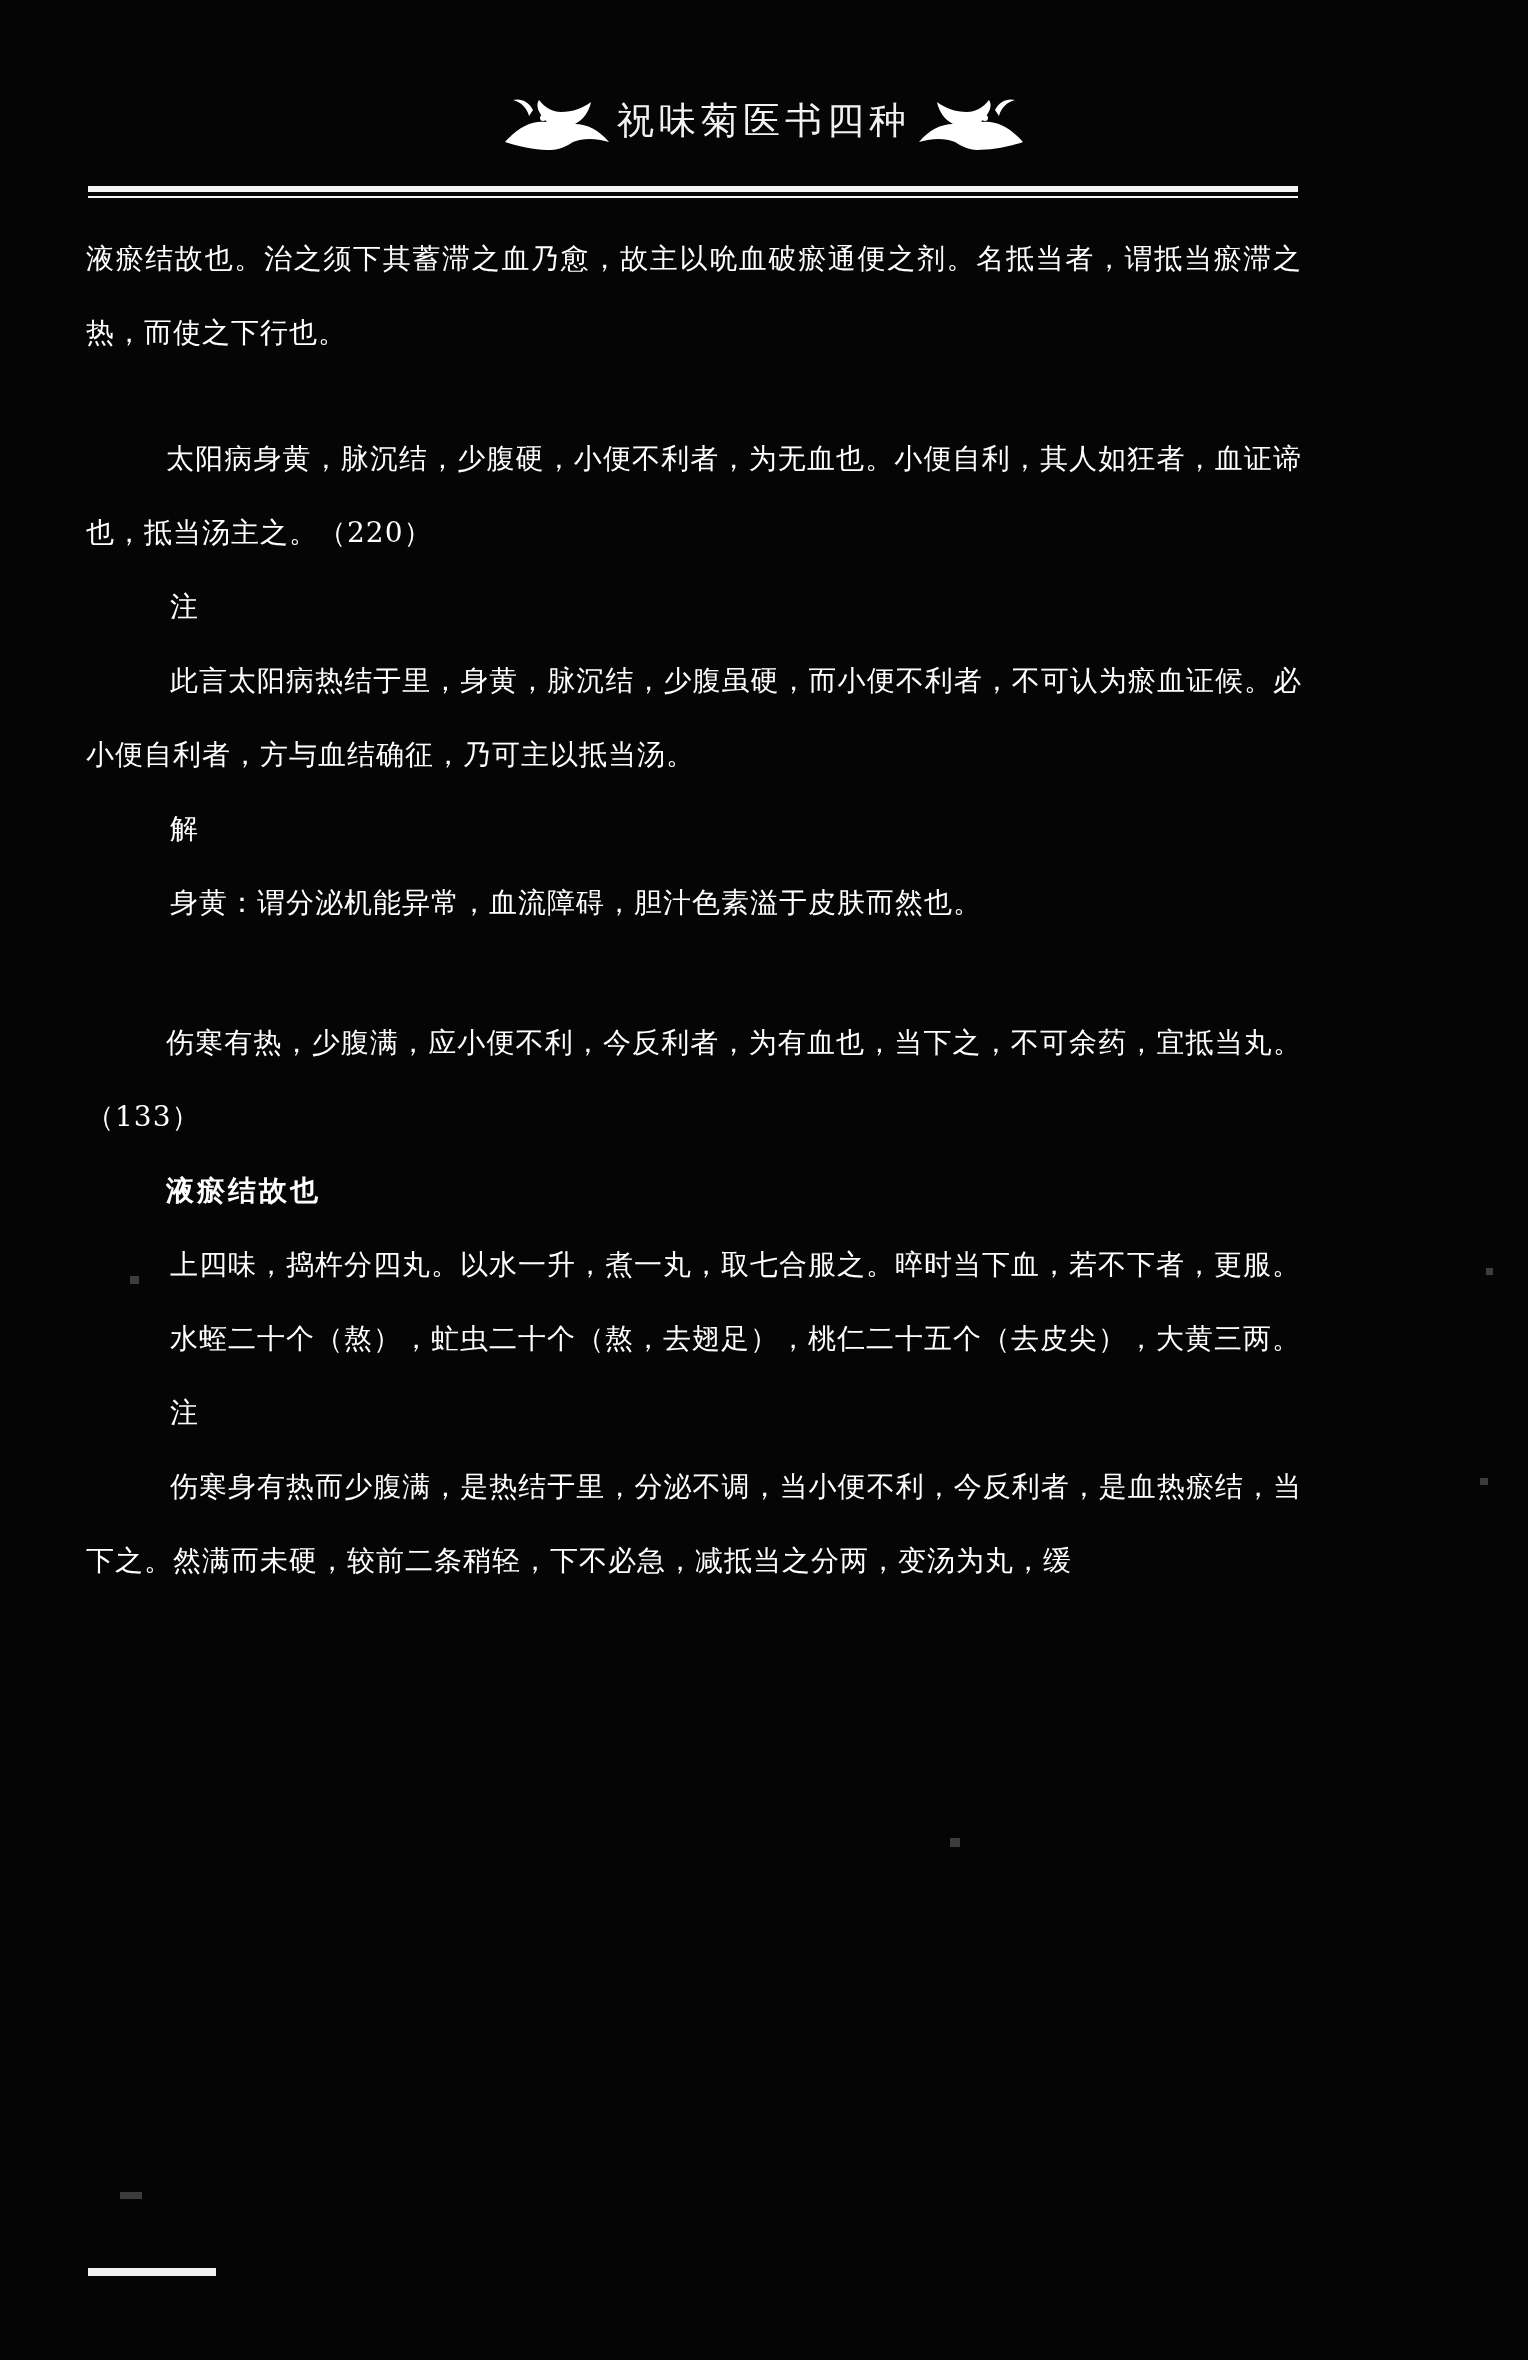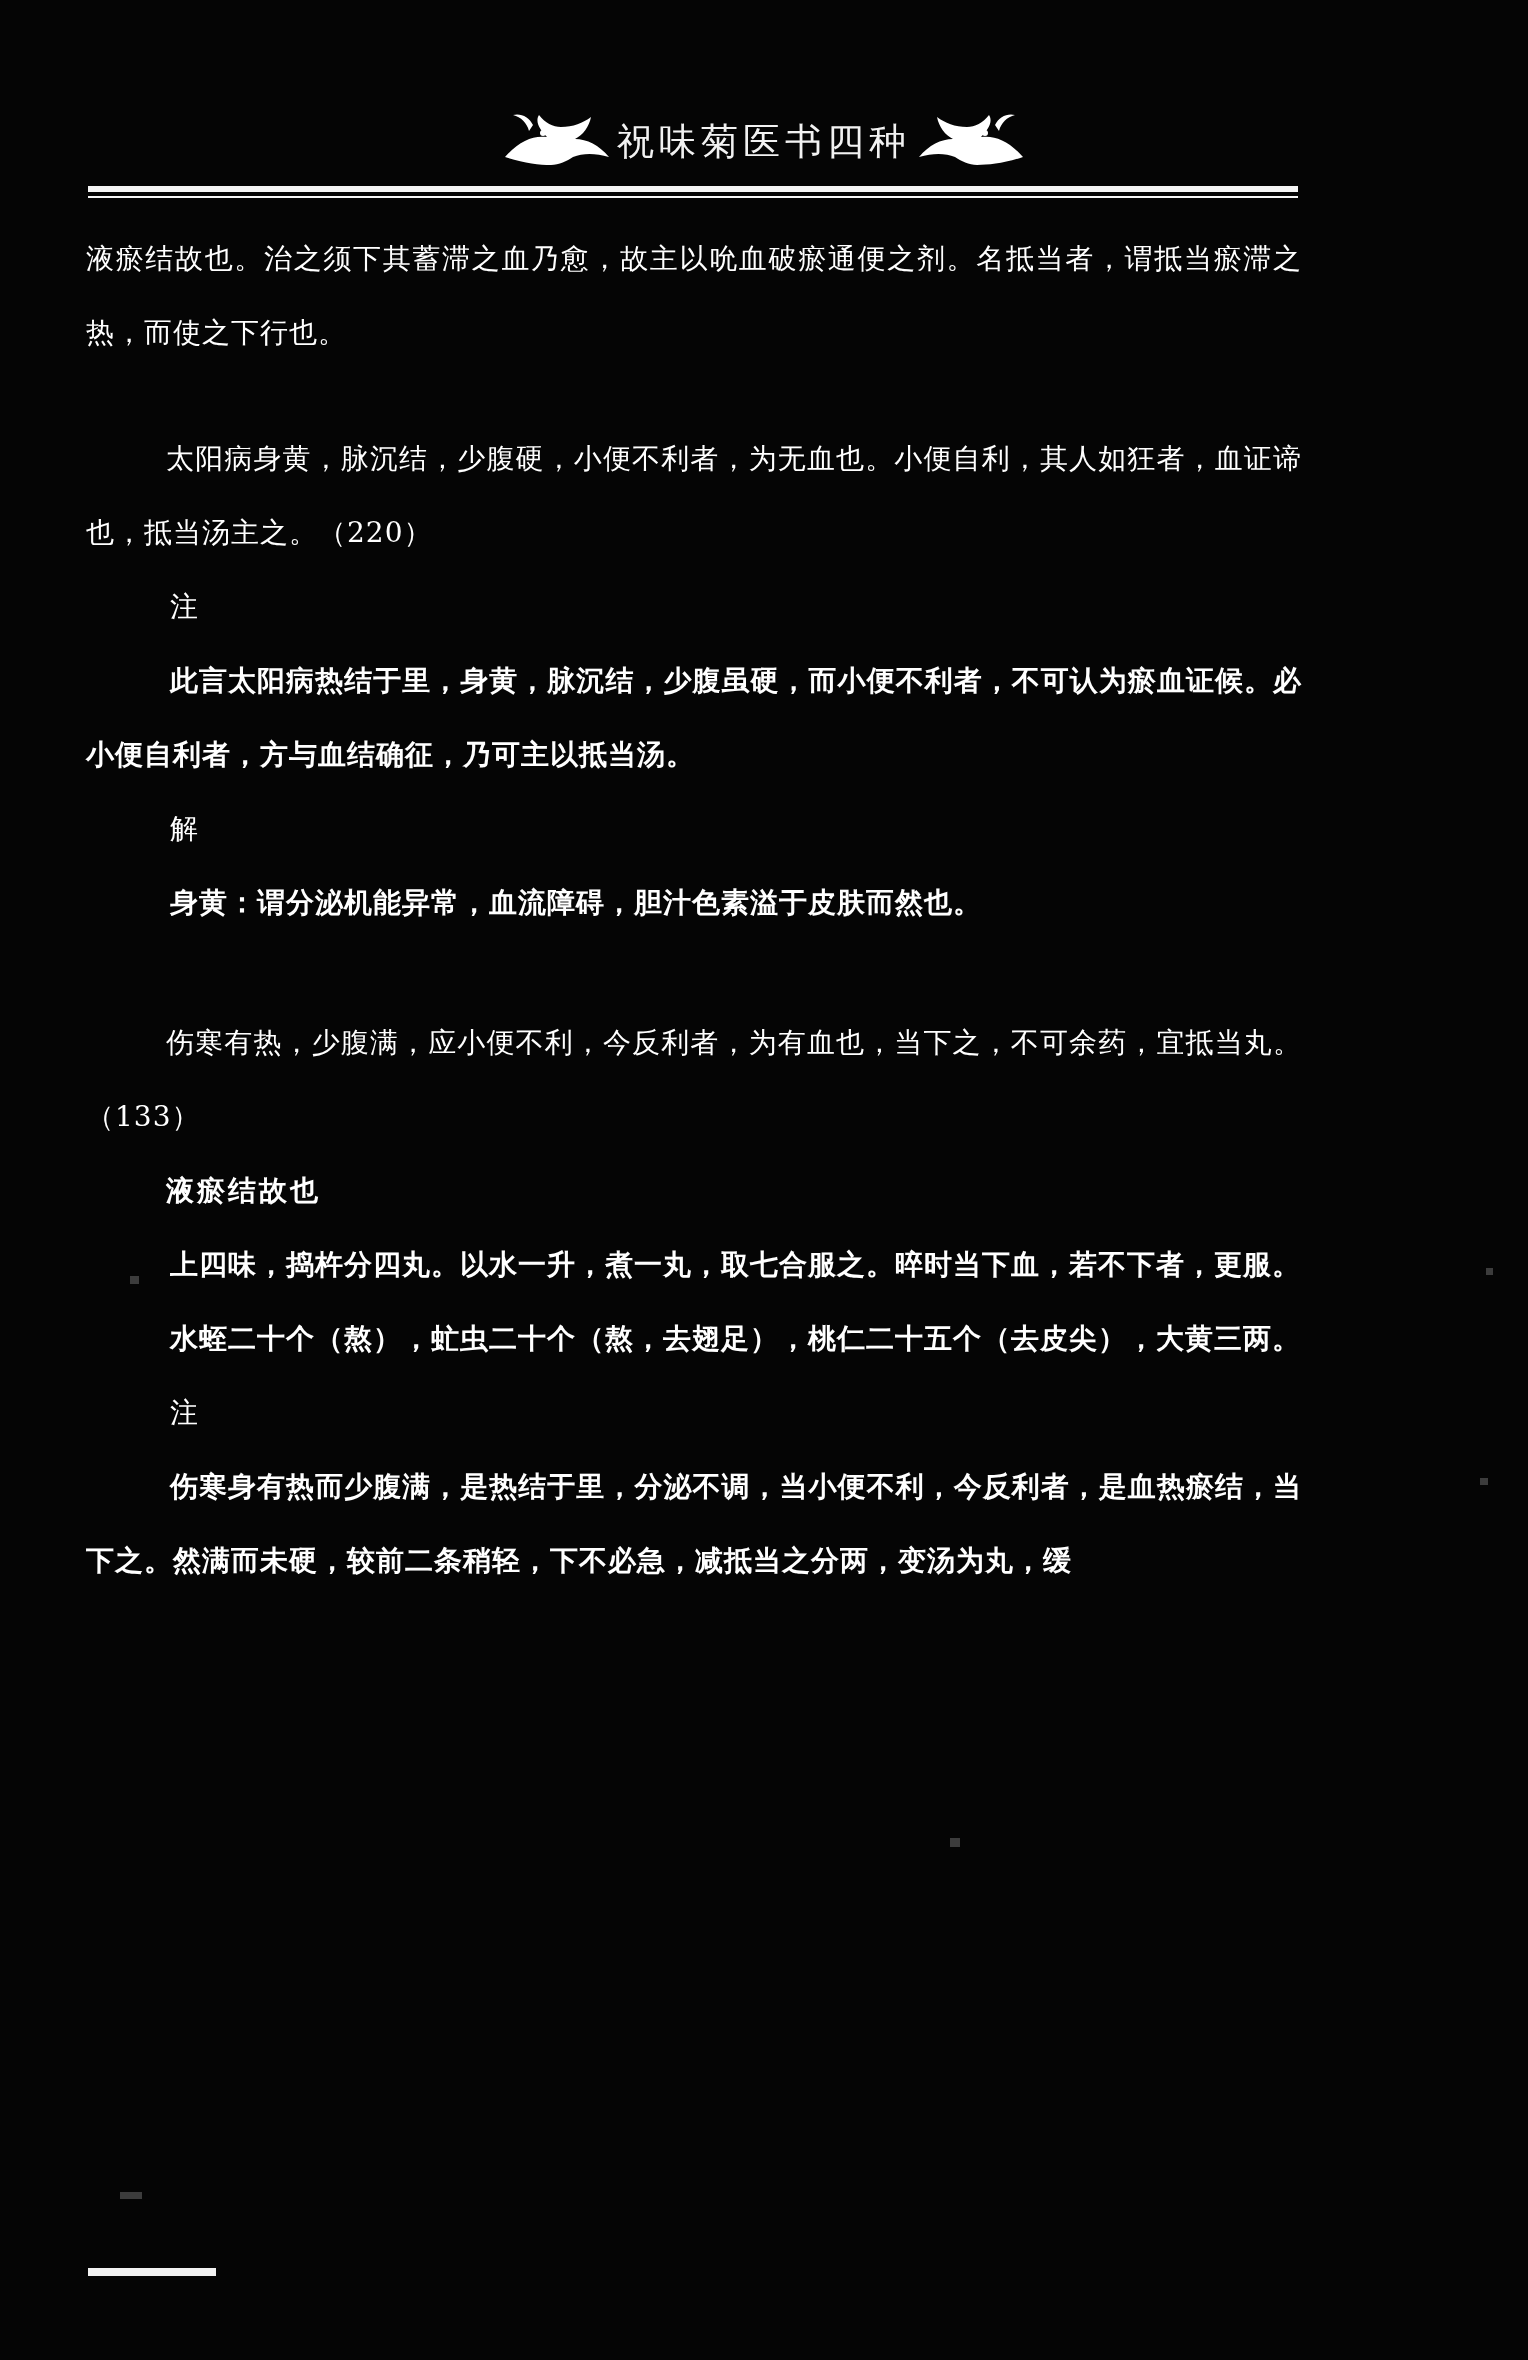--- a/index.html
+++ b/index.html
@@ -23,21 +23,20 @@
   }
 
   
   .header {
     position: absolute;
     top: 96px;
     left: 0;
     width: 1528px;
     height: 92px;
     display: flex;
-    align-items: center;
     justify-content: center;
   }
   .header-title {
     font-size: 37px;
     letter-spacing: 5px;
     color: #f2f2f2;
     white-space: nowrap;
     font-family: "DejaVu Serif", "Liberation Serif", serif;
   }
   .ornament {
@@ -72,21 +71,21 @@
   p {
     margin: 0;
     font-size: 28px;
     line-height: 74px;
     letter-spacing: 1px;
     color: #ffffff;
     text-align: justify;
     font-family: "DejaVu Serif", "Liberation Serif", serif;
   }
   p.indent1 { text-indent: 80px; }
-  p.indent2 { text-indent: 84px; font-weight: bold; }
+  p.indent2 { text-indent: 84px; }
   p.label {
     text-indent: 84px;
     font-weight: normal;
   }
   p.heading {
     text-indent: 80px;
     font-weight: bold;
     letter-spacing: 3px;
   }
   .gap-md { height: 52px; }

